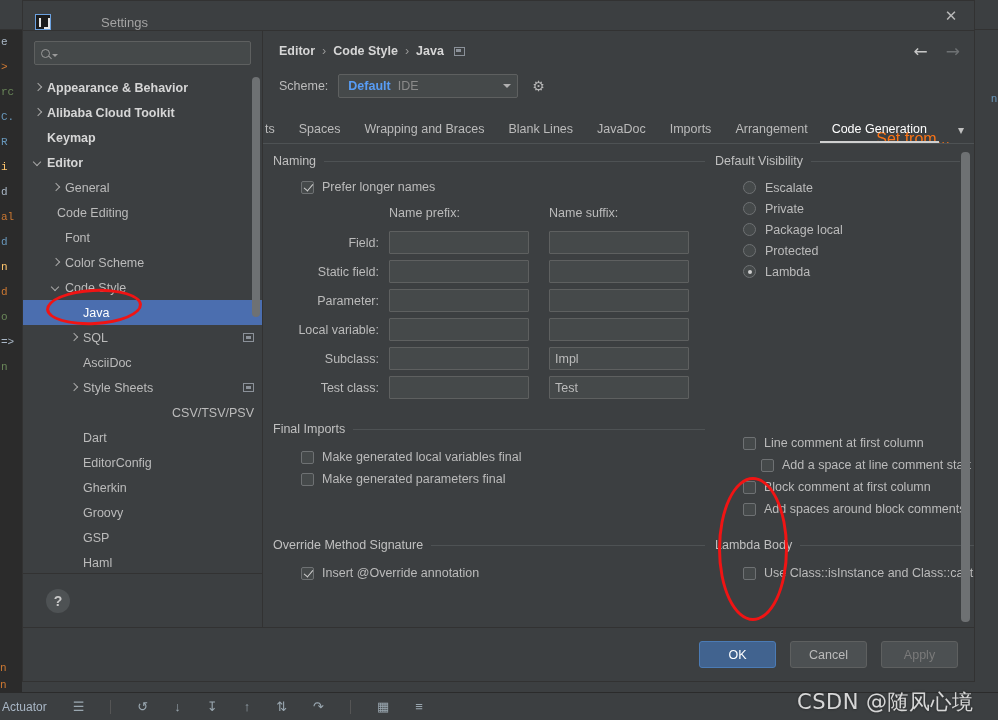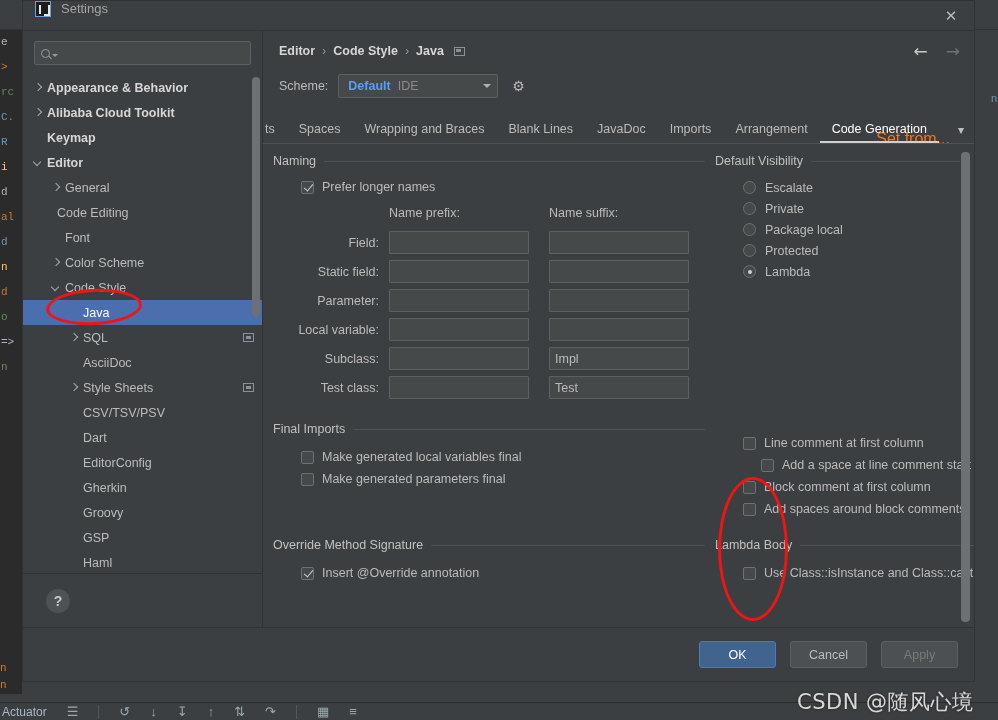--- a/index.html
+++ b/index.html
@@ -28,45 +28,46 @@
     background: #3c3f41;
   }
   .bd-right-txt {
     position: absolute; right: 1px; top: 62px; color: #6897bb; font-size: 11px;
   }
   .bd-topstrip {
     position: absolute; left: 0; top: 0; width: 998px; height: 30px;
     background: #3c3f41; border-bottom: 1px solid #323232;
   }
   .bd-taskbar {
-    position: absolute; left: 0; bottom: 0; width: 998px; height: 18px;
+    position: absolute; left: 0; bottom: 0; width: 998px; height: 28px;
     background: #3c3f41; border-top: 1px solid #2b2b2b;
-    display: flex; align-items: center; gap: 20px; padding-left: 2px;
+    display: flex; align-items: center; gap: 26px; padding-left: 2px;
     color: #a9b7c6; font-size: 12px;
   }
   .bd-taskbar .tb-ico { color: #9aa7b0; font-size: 13px; }
   .bd-taskbar .tb-sep { width: 1px; height: 14px; background: #555; }
   .bd-lowleft {
     position: absolute; left: 0; bottom: 26px; width: 22px; height: 34px;
     background: #2b2b2b; color: #cc7832;
     font-family: "Liberation Mono", monospace; font-size: 11px;
     line-height: 17px;
   }
 
   
   .dialog {
     position: absolute; left: 22px; top: 0; width: 953px; height: 682px;
     background: #3c3f41;
     border: 1px solid #323232;
     display: flex; flex-direction: column;
   }
   .titlebar {
     height: 30px; flex: 0 0 30px; background: #3c3f41;
-    display: flex; align-items: flex-start; padding: 0 0 0 12px;
+    display: flex; align-items: flex-end; padding: 0 0 0 12px;
     border-bottom: 1px solid #323232;
+    gap: 40px;
   }
   .ij-logo {
     width: 16px; height: 16px; flex: 0 0 16px;
     border: 1px solid #6ba1e0; background: #1c1c1c;
     position: relative; margin-right: 10px;
   }
   .ij-logo::before {
     content: ""; position: absolute; left: 3px; top: 3px;
     width: 2px; height: 9px; background: #e8e8e8;
   }
@@ -186,21 +187,21 @@
   .nav-arrow { font-size: 17px; font-family: "DejaVu Sans", sans-serif; font-weight: normal; }
   .nav-back { color: #c7c7c7; }
   .nav-fwd  { color: #6e7173; }
 
   .scheme-row {
     display: flex; align-items: center; padding: 5px 14px 0 16px;
     height: 34px; flex: 0 0 34px;
   }
   .scheme-label { font-size: 12.5px; color: #bbb; margin-right: 10px; }
   .combo {
-    width: 160px; height: 24px; background: #45494a;
+    width: 180px; height: 24px; background: #45494a;
     border: 1px solid #5e6060; border-radius: 2px;
     display: flex; align-items: center; padding: 0 6px 0 9px;
   }
   .combo .c-main { color: #589df6; font-weight: bold; font-size: 12.5px; }
   .combo .c-sub { color: #8a8a8a; font-size: 12.5px; margin-left: 7px; }
   .combo .c-caret {
     margin-left: auto; width: 0; height: 0;
     border-left: 4px solid transparent; border-right: 4px solid transparent;
     border-top: 4px solid #b0b0b0;
   }
@@ -438,21 +439,21 @@
             </div>
             <div class="tnode" style="padding-left: 46px;">
               <span class="arrow"></span>
               <span>AsciiDoc</span>
             </div>
             <div class="tnode" style="padding-left: 46px;">
               <span class="arrow r"></span>
               <span>Style Sheets</span>
               <span class="panel-ico"></span>
             </div>
-            <div class="tnode" style="padding-left: 46px;">
+            <div class="tnode" style="padding-left: 61px; justify-content: flex-end;">
               <span class="arrow"></span>
               <span>CSV/TSV/PSV</span>
             </div>
             <div class="tnode" style="padding-left: 46px;">
               <span class="arrow"></span>
               <span>Dart</span>
             </div>
             <div class="tnode" style="padding-left: 46px;">
               <span class="arrow"></span>
               <span>EditorConfig</span>

